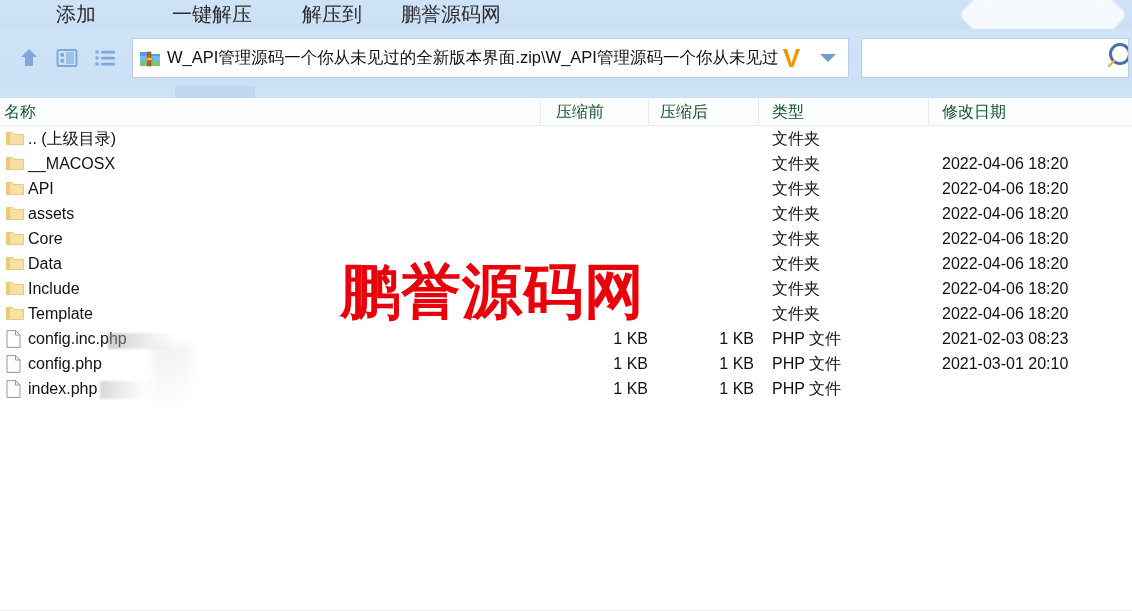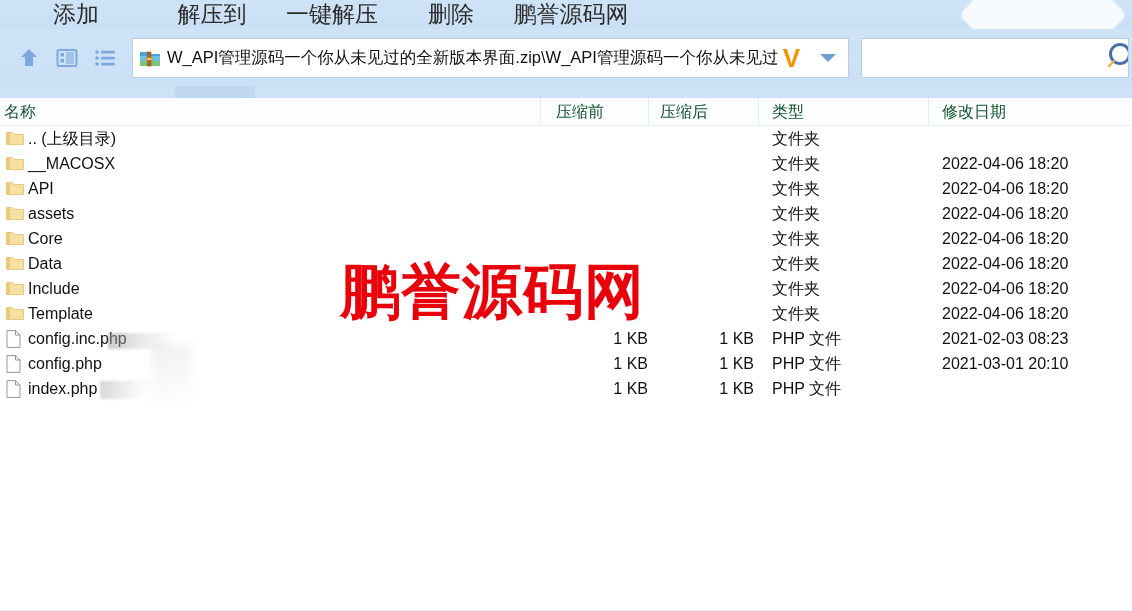--- a/index.html
+++ b/index.html
@@ -18,21 +18,21 @@
   
   .toolbar {
     position: absolute; left: 0; top: 0;
     width: 1132px; height: 29px;
     background: linear-gradient(180deg, #cfe3f7 0%, #cde1f6 55%, #c9dff5 100%);
     display: flex; align-items: center;
     overflow: hidden;
   }
   .tb-item {
     color: #2c2c2c;
-    font-size: 23px;
+    font-size: 20px;
     line-height: 29px;
     white-space: nowrap;
     text-align: center;
     cursor: default;
   }
   .tb-item:nth-child(1) { width: 152px; }
   .tb-item:nth-child(2) { width: 120px; }
   .tb-item:nth-child(3) { width: 120px; }
   .tb-item:nth-child(4) { width: 118px; }
   .tb-item:nth-child(5) { width: 122px; }
@@ -229,23 +229,22 @@
     background: #e9eef3;
   }
 </style>
 </head>
 <body>
 
 <div id="app">
 
   <div class="toolbar">
     <div class="tb-item">添加</div>
+    <div class="tb-item">一键解压</div>
     <div class="tb-item">解压到</div>
-    <div class="tb-item">一键解压</div>
-    <div class="tb-item">删除</div>
     <div class="tb-item">鹏誉源码网</div>
   </div>
   <div class="chevron-deco"></div>
   <div class="chevron-inner"></div>
 
   <div class="addressbar">
 
     <div class="nav-icons">
       <div class="icon-btn">
         <svg width="22" height="22" viewBox="0 0 22 22">

